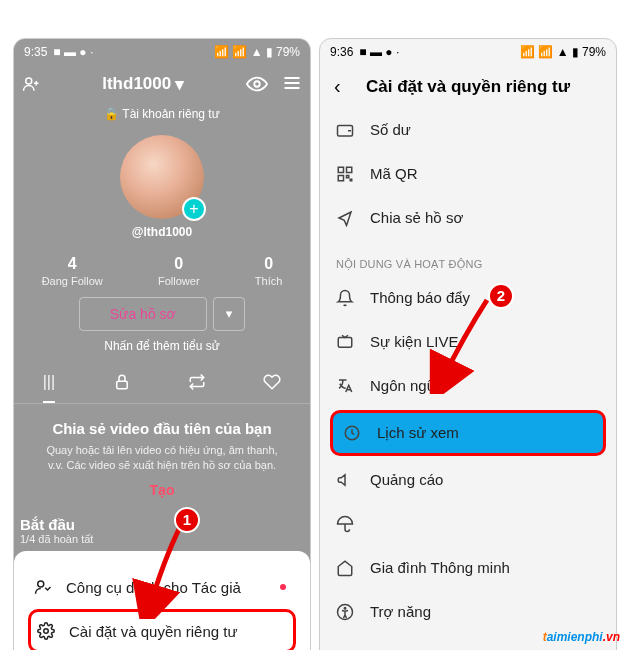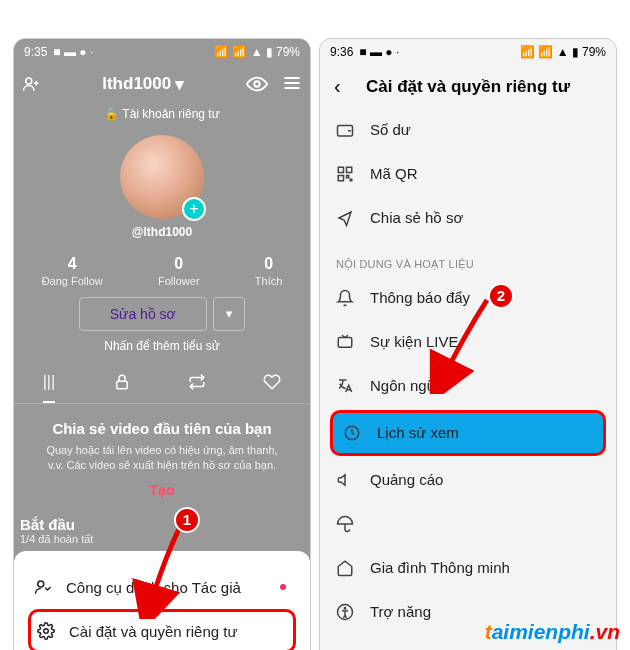--- a/index.html
+++ b/index.html
@@ -118,21 +118,21 @@
       justify-content: center;
       gap: 6px;
       margin: 4px 0 8px;
       position: relative;
       z-index: 11;
     }
     .edit-btn {
       border: 1px solid rgba(255,255,255,0.4);
       padding: 8px 30px;
       border-radius: 4px;
-      color: #4c1d95;
+      color: #ec4899;
       font-weight: 500;
       font-size: 14px;
     }
     .drop-btn {
       border: 1px solid rgba(255,255,255,0.4);
       padding: 8px 12px;
       border-radius: 4px;
       color: #fff;
     }
     .bio-line {
@@ -247,21 +247,21 @@
     }
     .arrow {
       position: absolute;
       z-index: 49;
     }
     
     .watermark {
       position: absolute;
       right: 10px;
       bottom: 6px;
-      font-size: 21px;
+      font-size: 12px;
       font-weight: 700;
       font-style: italic;
       color: #0090e8;
       z-index: 60;
     }
     .watermark .t { color: #ff7a00; }
     .watermark .vn { color: #ff0000; }
     .iconbox { display:inline-flex; width:18px; justify-content:center; }
     svg { display:block; }
   </style>
@@ -442,21 +442,21 @@
     </div>
     <div class="set-row">
       <span class="icon iconbox">
         <svg width="18" height="18" viewBox="0 0 24 24" fill="none" stroke="#444" stroke-width="2">
             <path d="M4 12l16-8-6 18-3-7-7-3z"></path>
           </svg>
       </span>
       <span>Chia sẻ hồ sơ</span>
     </div>
 
-    <div class="section-label">NỘI DUNG VÀ HOẠT LIỆU</div>
+    <div class="section-label">NỘI DUNG VÀ HOẠT ĐỘNG</div>
 
     <div class="set-row">
       <span class="icon iconbox">
         <svg width="18" height="18" viewBox="0 0 24 24" fill="none" stroke="#444" stroke-width="2">
             <path d="M18 8a6 6 0 0 0-12 0c0 7-3 9-3 9h18s-3-2-3-9M13.7 21a2 2 0 0 1-3.4 0"></path>
           </svg>
       </span>
       <span>Thông báo đẩy</span>
     </div>
     <div class="set-row">

